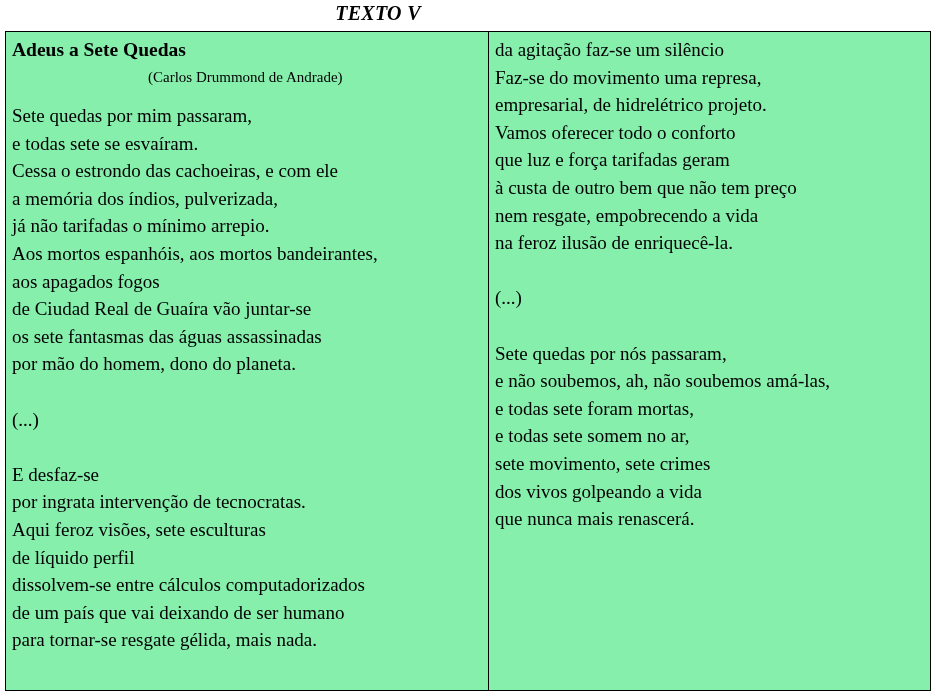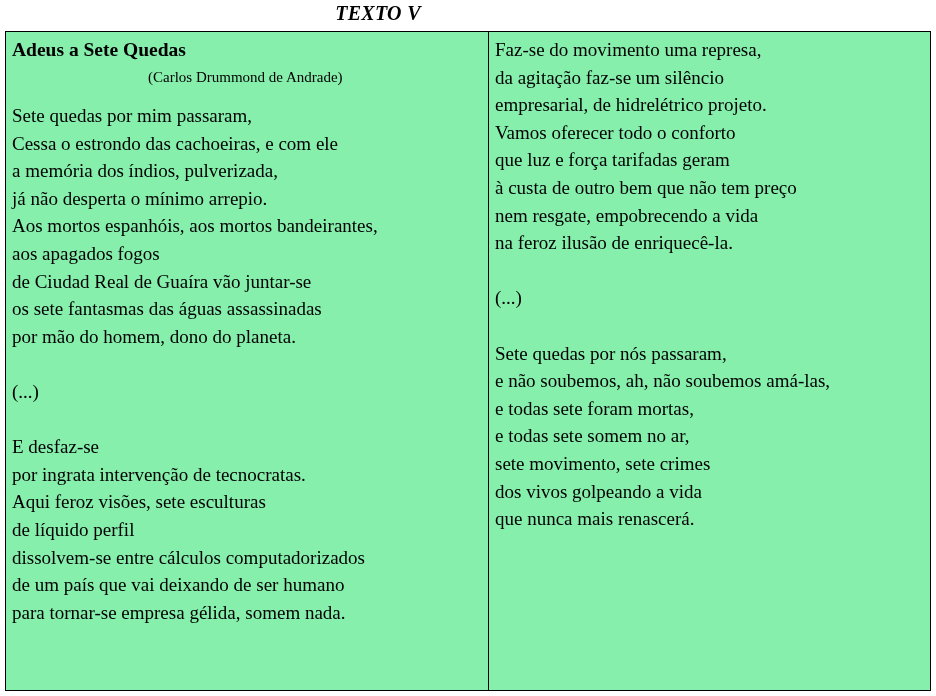--- a/index.html
+++ b/index.html
@@ -105,45 +105,46 @@
   <div class="doc-heading">TEXTO V</div>
 
   <div class="text-table">
 
     <div class="col col-left">
       <div class="poem-title">Adeus a Sete Quedas</div>
       <div class="poem-author">(Carlos Drummond de Andrade)</div>
       <div class="spacer-sm"></div>
       <div class="verse-block">
           <div class="verse-line">Sete quedas por mim passaram,</div>
+          <div class="verse-line">e todas sete se esvaíram.</div>
           <div class="verse-line">Cessa o estrondo das cachoeiras, e com ele</div>
           <div class="verse-line">a memória dos índios, pulverizada,</div>
-          <div class="verse-line">já não desperta o mínimo arrepio.</div>
+          <div class="verse-line">já não tarifadas o mínimo arrepio.</div>
           <div class="verse-line">Aos mortos espanhóis, aos mortos bandeirantes,</div>
           <div class="verse-line">aos apagados fogos</div>
           <div class="verse-line">de Ciudad Real de Guaíra vão juntar-se</div>
           <div class="verse-line">os sete fantasmas das águas assassinadas</div>
           <div class="verse-line">por mão do homem, dono do planeta.</div>
           <div class="verse-line blank">&nbsp;</div>
           <div class="verse-line">(...)</div>
           <div class="verse-line blank">&nbsp;</div>
           <div class="verse-line">E desfaz-se</div>
           <div class="verse-line">por ingrata intervenção de tecnocratas.</div>
           <div class="verse-line">Aqui feroz visões, sete esculturas</div>
           <div class="verse-line">de líquido perfil</div>
           <div class="verse-line">dissolvem-se entre cálculos computadorizados</div>
           <div class="verse-line">de um país que vai deixando de ser humano</div>
-          <div class="verse-line">para tornar-se empresa gélida, somem nada.</div>
+          <div class="verse-line">para tornar-se resgate gélida, mais nada.</div>
         </div>
     </div>
 
     <div class="col col-right">
       <div class="verse-block">
+          <div class="verse-line">da agitação faz-se um silêncio</div>
           <div class="verse-line">Faz-se do movimento uma represa,</div>
-          <div class="verse-line">da agitação faz-se um silêncio</div>
           <div class="verse-line">empresarial, de hidrelétrico projeto.</div>
           <div class="verse-line">Vamos oferecer todo o conforto</div>
           <div class="verse-line">que luz e força tarifadas geram</div>
           <div class="verse-line">à custa de outro bem que não tem preço</div>
           <div class="verse-line">nem resgate, empobrecendo a vida</div>
           <div class="verse-line">na feroz ilusão de enriquecê-la.</div>
           <div class="verse-line blank">&nbsp;</div>
           <div class="verse-line">(...)</div>
           <div class="verse-line blank">&nbsp;</div>
           <div class="verse-line">Sete quedas por nós passaram,</div>

